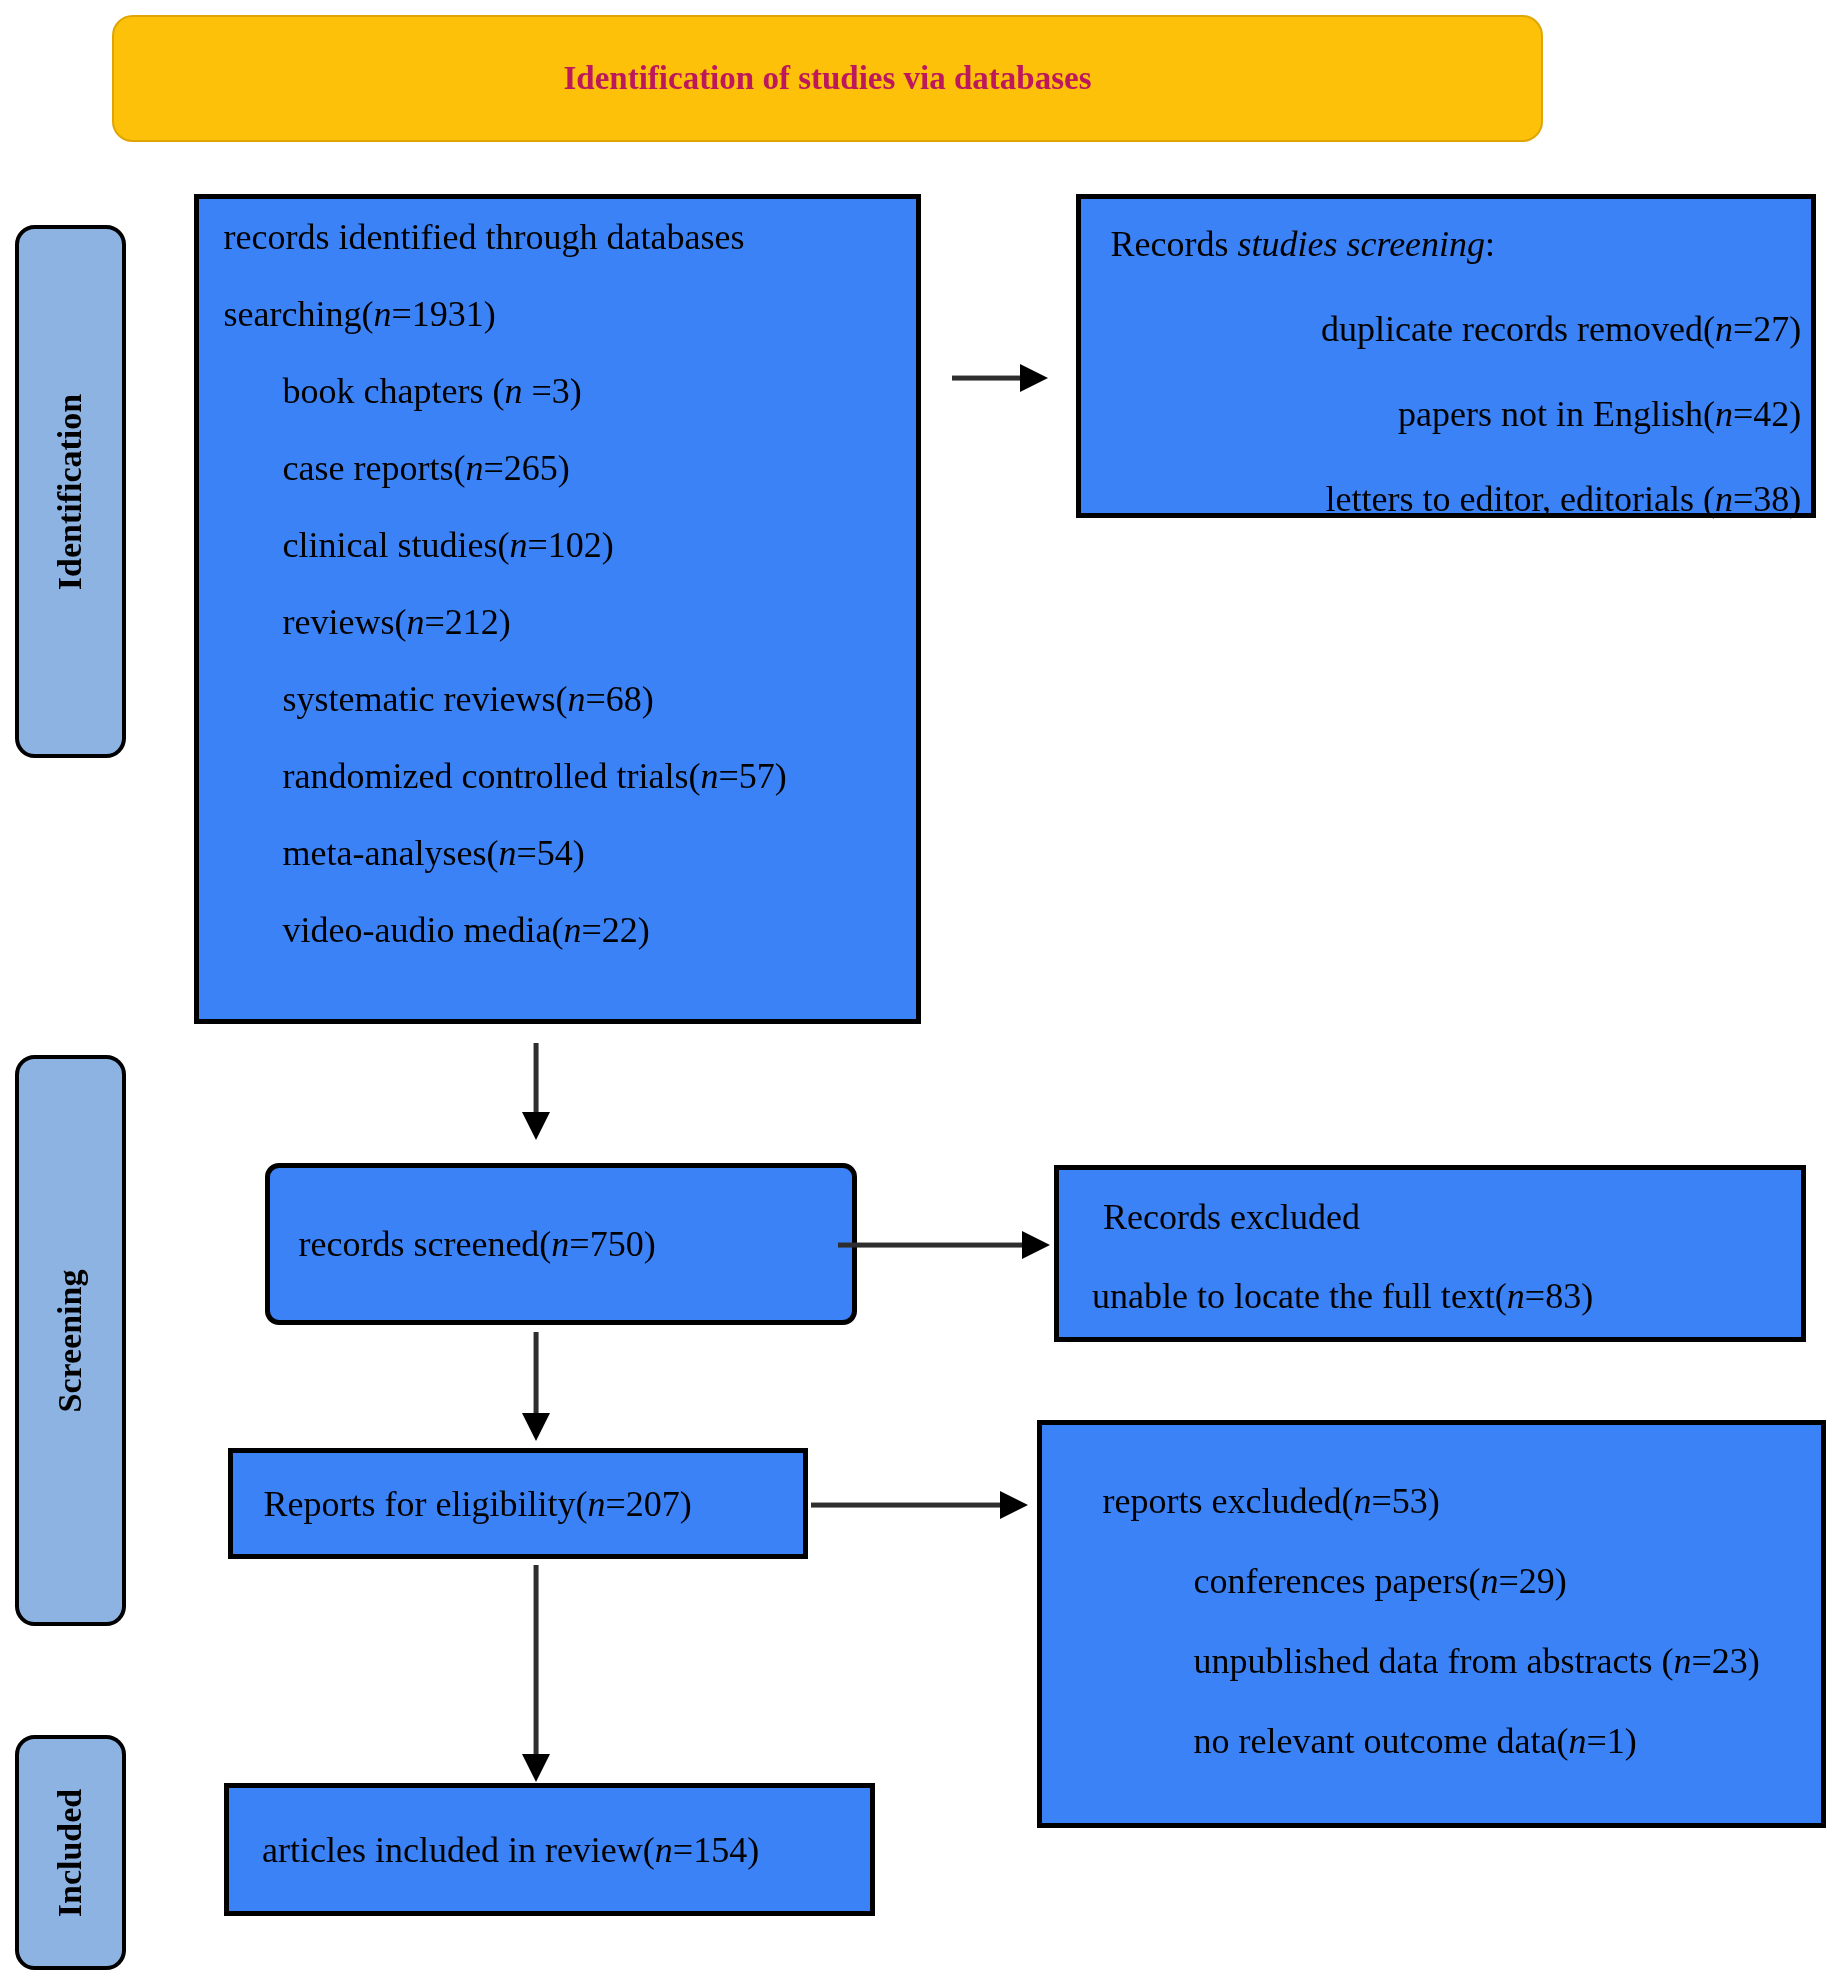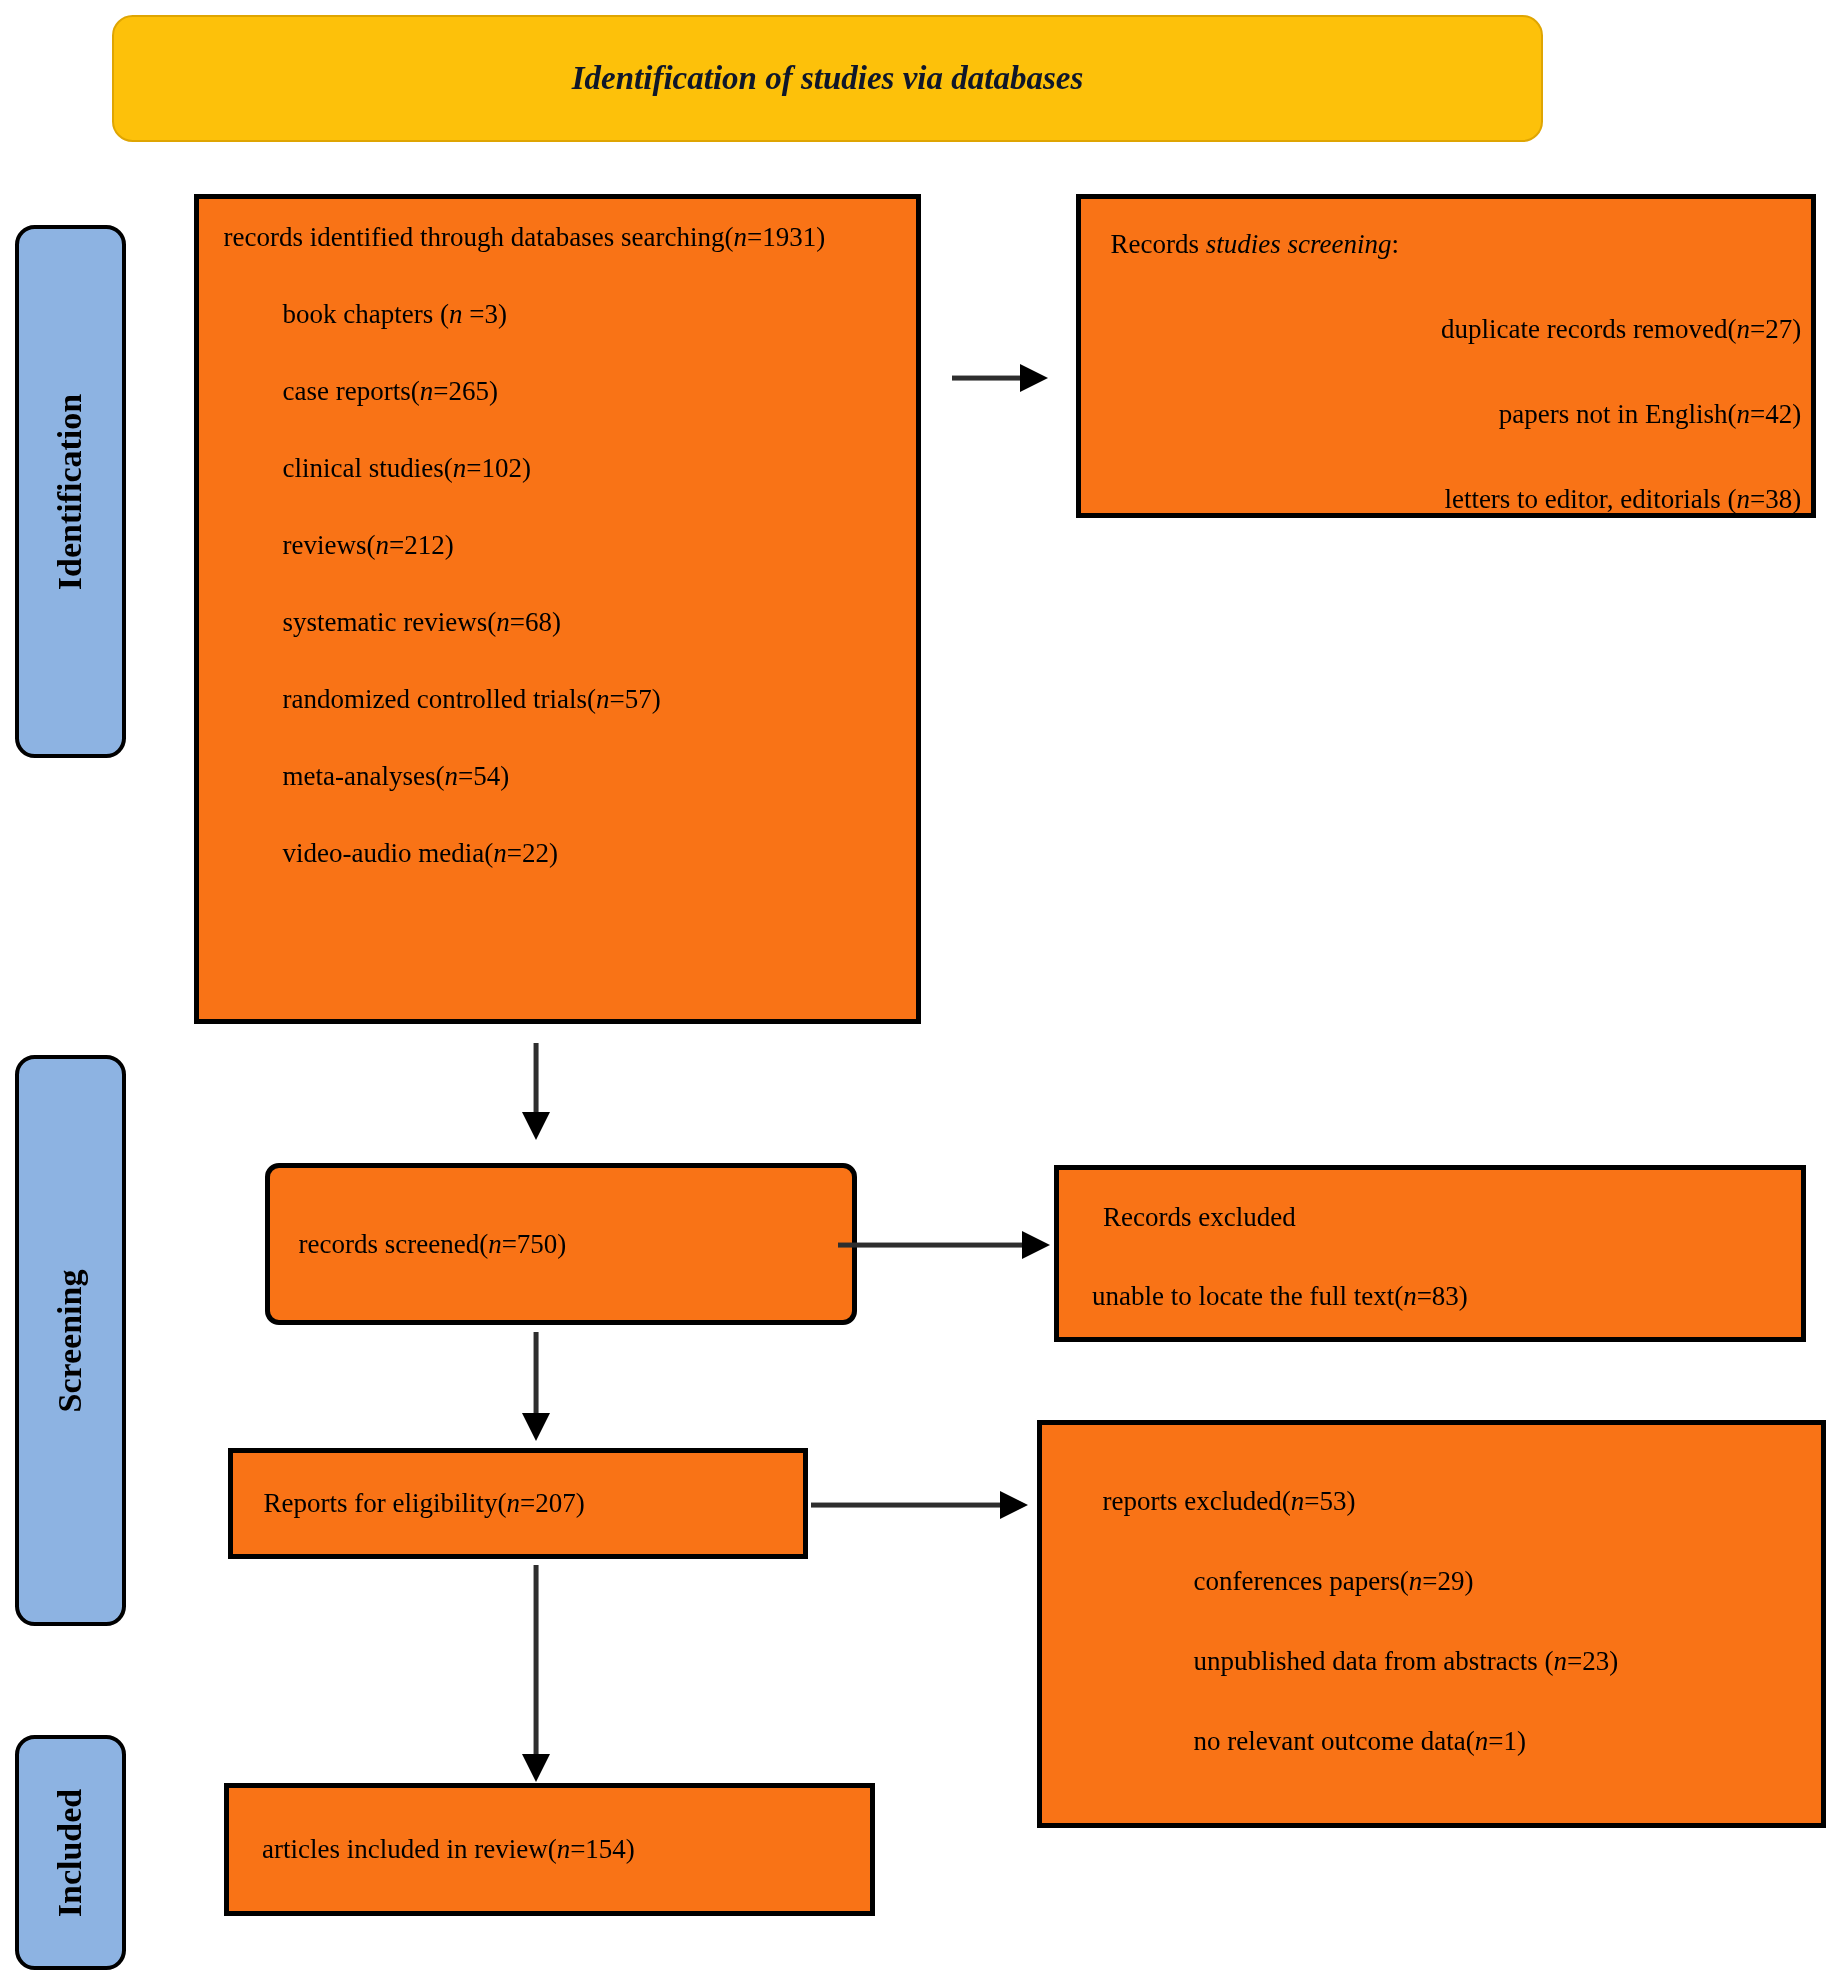--- a/index.html
+++ b/index.html
@@ -28,22 +28,21 @@
     left:112px; top:14.7px;
     width:1431px; height:127px;
     background:var(--banner-fill);
     border:2.9px solid var(--banner-edge);
     border-radius:20.6px;
     display:flex; align-items:center; justify-content:center;
   }
   .banner span{
     font-size:33px;
     font-weight:bold;
-    color:#0f172a;
-    font-style:italic;
+    color:#be185d;
   }
 
   
   .stage{
     position:absolute;
     left:14.7px;
     width:111px;
     background:var(--sidebar-fill);
     border:4.9px solid #000;
     border-radius:19.7px;
@@ -55,23 +54,23 @@
     font-size:34px;
     font-weight:bold;
   }
   #stage-identification{ top:225px;  height:533px; }
   #stage-screening     { top:1055px; height:571px; }
   #stage-included      { top:1735px; height:235px;  }
 
   
   .box{
     position:absolute;
-    background:#f97316;
+    background:#3b82f6;
     border:5.9px solid #000;
-    font-size:27px;
+    font-size:36px;
   }
   #box-identified{ left:194px; top:194px; width:727px; height:830px; }
   #box-identified .content{ padding:0 14.7px 0 24.6px; line-height:77px; }
   #box-identified .intro{ max-width:649px; }
   #box-identified .sub{ padding-left:59px; }
 
   #box-removed{ left:1076px; top:194px; width:740px; height:324px; }
   #box-removed .content{ padding:2.9px 9.8px 0 29.5px; line-height:85px; }
   #box-removed .sub{ padding-left:91px;text-align:right; }
 

